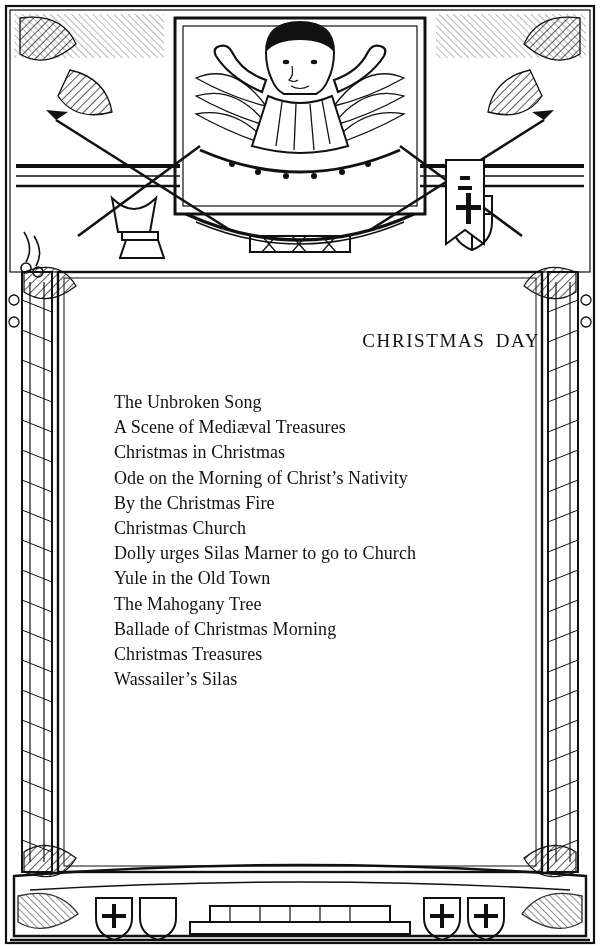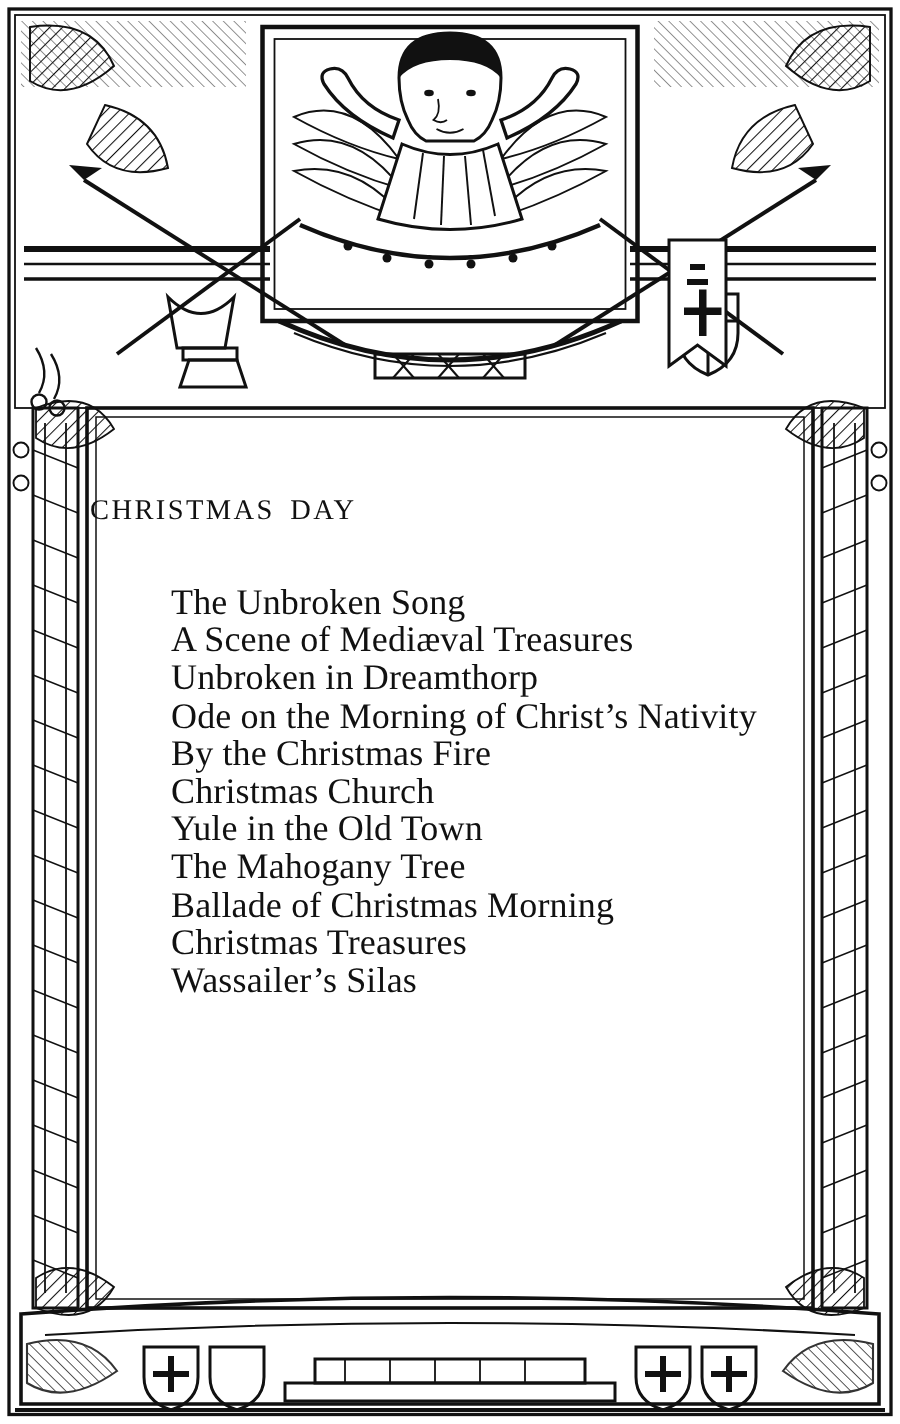--- a/index.html
+++ b/index.html
@@ -34,37 +34,37 @@
 
   
   .content {
     position: absolute;
     left: 60px;
     top: 330px;
     width: 480px;
   }
 
   .page-title {
-    text-align: left;
+    text-align: right;
     font-size: 19px;
     letter-spacing: 1.6px;
     word-spacing: 4px;
     margin: 0 0 38px 0;
     font-weight: normal;
     font-family: "Liberation Serif", serif;
   }
 
   .toc-list {
     list-style: none;
     margin: 0;
     padding: 0 0 0 54px;
   }
 
   .toc-list li {
-    font-size: 24px;
+    font-size: 18px;
     line-height: 25.2px;
     letter-spacing: 0.1px;
     white-space: nowrap;
     font-family: "Liberation Serif", serif;
   }
 </style>
 </head>
 <body>
 
 <div class="page">
@@ -315,24 +315,25 @@
       <line x1="10" y1="940" x2="590" y2="940" stroke="#111111" stroke-width="2.6"></line>
     </g>
   </svg>
 
   <div class="content">
     <h1 class="page-title">CHRISTMAS DAY</h1>
 
     <ul class="toc-list">
       <li>The Unbroken Song</li>
       <li>A Scene of Mediæval Treasures</li>
-      <li>Unbroken in Dreamthorp</li>
+      <li>Christmas in Christmas</li>
       <li>Ode on the Morning of Christ’s Nativity</li>
       <li>By the Christmas Fire</li>
       <li>Christmas Church</li>
+      <li>Dolly urges Silas Marner to go to Church</li>
       <li>Yule in the Old Town</li>
       <li>The Mahogany Tree</li>
       <li>Ballade of Christmas Morning</li>
       <li>Christmas Treasures</li>
       <li>Wassailer’s Silas</li>
     </ul>
   </div>
 
 </div>
 

